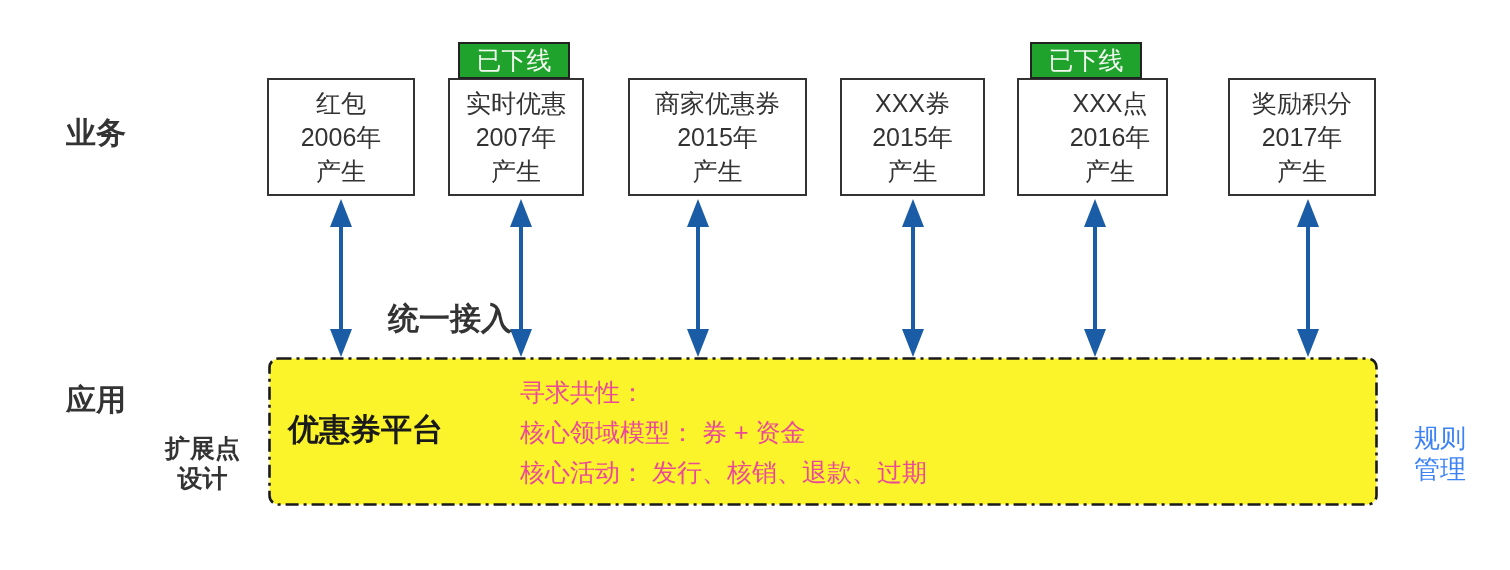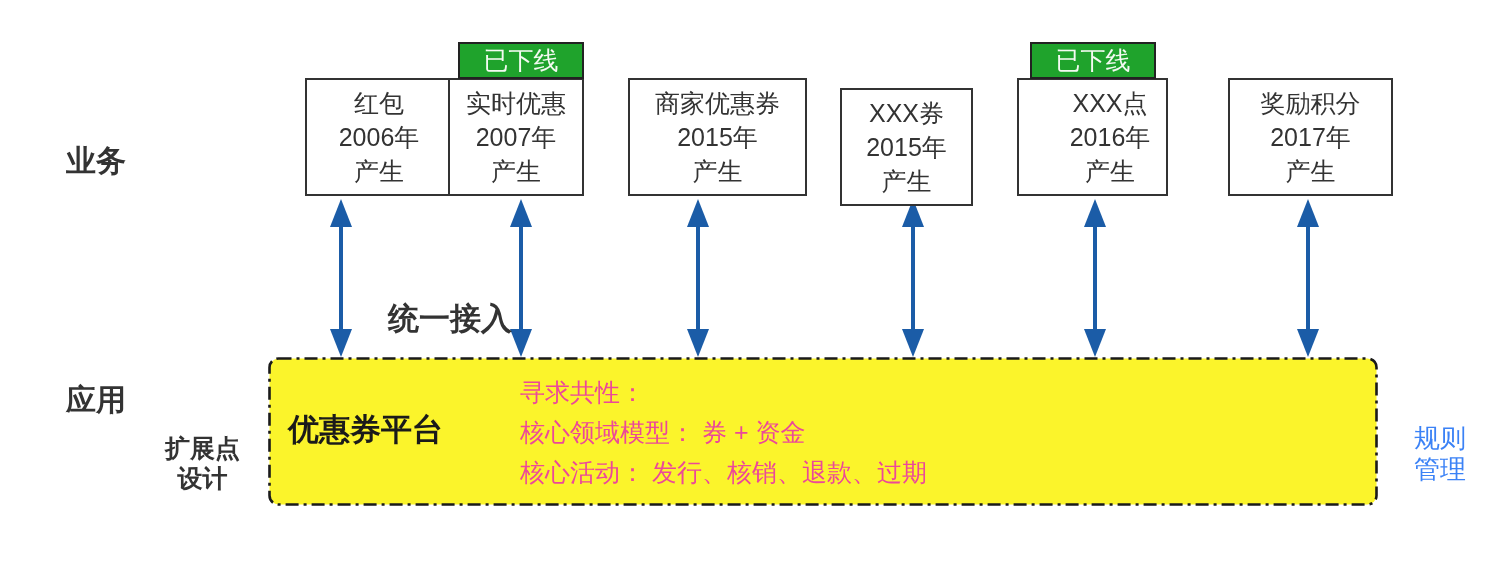--- a/index.html
+++ b/index.html
@@ -37,21 +37,21 @@
     text-align: center;
     font-size: 25px;
     line-height: 34px;
     color: #333333;
     z-index: 2;
   }
   .badge {
     position: absolute;
     top: 42px;
     height: 37px;
-    width: 126px;
+    width: 112px;
     box-sizing: border-box;
     background: #1FA32C;
     border: 2px solid #222222;
     color: #f4faf2;
     font-size: 25px;
     display: flex;
     justify-content: center;
     align-items: center;
     z-index: 3;
   }
@@ -149,49 +149,49 @@
     line-height: 31px;
     color: #3b82f6;
     text-align: left;
   }
 </style>
 </head>
 <body>
 
 <div id="canvas">
 
-  <div class="side-label" style="left:66px; top:113px;margin-top:28px;">业务</div>
+  <div class="side-label" style="left:66px; top:113px;">业务</div>
   <div class="side-label" style="left:66px; top:380px;">应用</div>
 
-  <div class="biz-box" style="left:267px; width:148px;margin-left:38px;">
+  <div class="biz-box" style="left:267px; width:148px;">
     <div>红包</div>
     <div>2006年</div>
     <div>产生</div>
   </div>
   <div class="biz-box" style="left:448px; width:136px;">
     <div>实时优惠</div>
     <div>2007年</div>
     <div>产生</div>
   </div>
   <div class="biz-box" style="left:628px; width:179px;">
     <div>商家优惠券</div>
     <div>2015年</div>
     <div>产生</div>
   </div>
-  <div class="biz-box" style="left:840px; width:133px;margin-top:10px;">
+  <div class="biz-box" style="left:840px; width:145px;">
     <div>XXX券</div>
     <div>2015年</div>
     <div>产生</div>
   </div>
   <div class="biz-box" style="left:1017px; width:151px;padding-left:35px;">
     <div>XXX点</div>
     <div>2016年</div>
     <div>产生</div>
   </div>
-  <div class="biz-box" style="left:1228px; width:165px;">
+  <div class="biz-box" style="left:1228px; width:148px;">
     <div>奖励积分</div>
     <div>2017年</div>
     <div>产生</div>
   </div>
 
   <div class="badge" style="left:458px;">已下线</div>
   <div class="badge" style="left:1030px;">已下线</div>
 
   <div class="arrow" style="left:328px;">
     <div class="head-up"></div>

